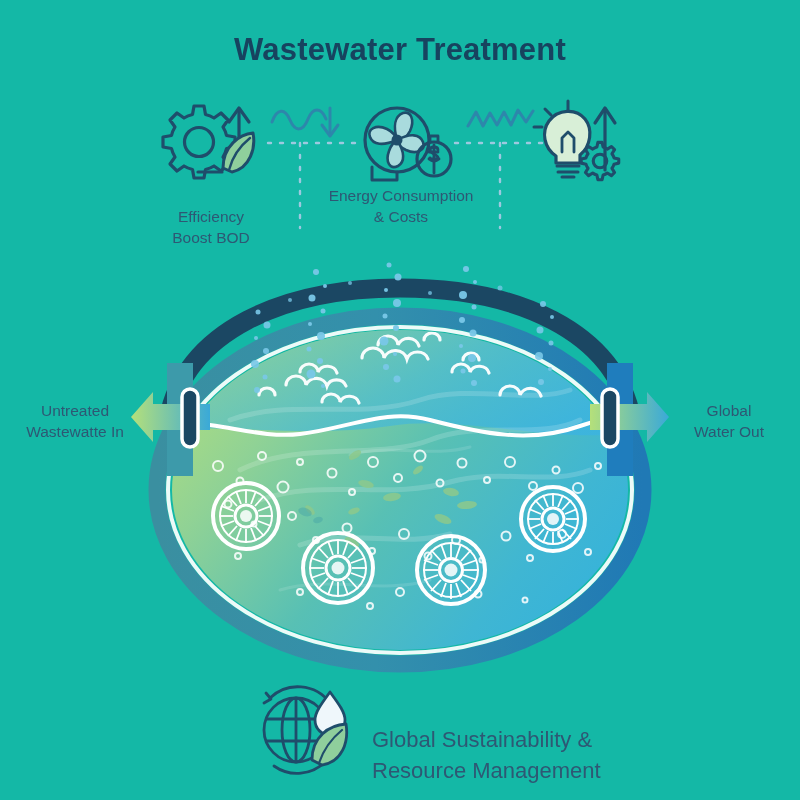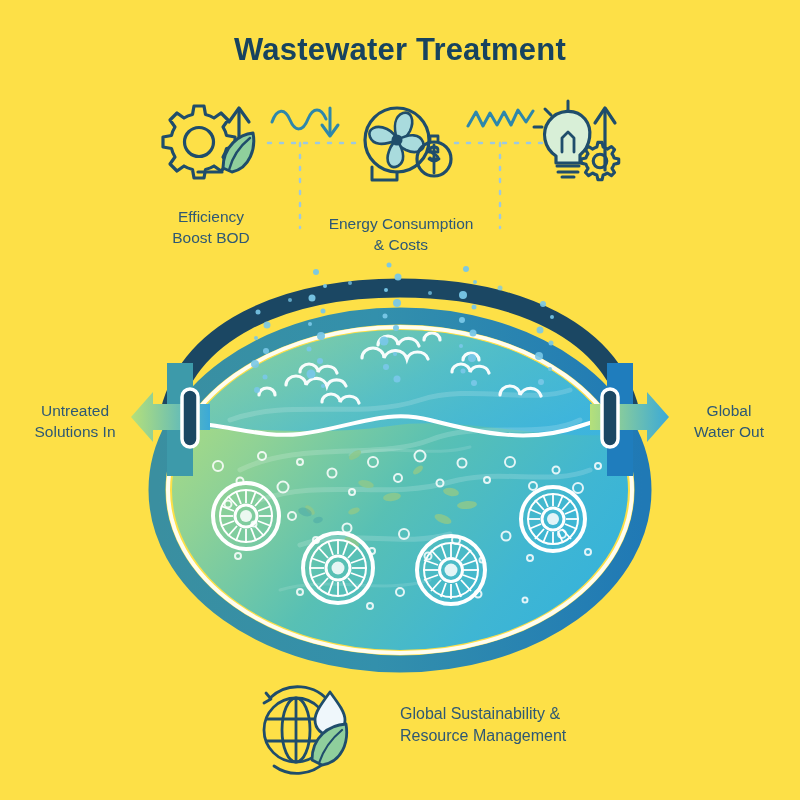--- a/index.html
+++ b/index.html
@@ -5,21 +5,21 @@
 <style>
   html, body {
     margin: 0;
     padding: 0;
     background: #eef4fb;
   }
   #stage {
     position: relative;
     width: 800px;
     height: 800px;
-    background: #fde047;
+    background: #14b8a6;
     overflow: hidden;
     font-family: "Liberation Sans", sans-serif;
   }
   #bg-svg {
     position: absolute;
     inset: 0;
     width: 800px;
     height: 800px;
     display: block;
   }
@@ -40,45 +40,44 @@
   
   .feature-label {
     position: absolute;
     text-align: center;
     font-size: 15.5px;
     line-height: 1.35;
     color: #2e5874;
     white-space: pre-line;
   }
   #feature-label-0 { left: 128px; top: 186px; width: 166px; margin-top: 21px; }
-  #feature-label-1 { left: 306px; top: 186px; width: 190px; margin-top: 28px; }
+  #feature-label-1 { left: 306px; top: 186px; width: 190px; }
   #feature-label-2 { left: 508px; top: 186px; width: 166px; }
 
   
   .flow-label {
     position: absolute;
     font-size: 15.5px;
     line-height: 1.38;
     color: #2e5874;
     white-space: pre-line;
   }
   #flow-label-in  { left: 10px;  top: 400px; width: 130px; text-align: center; }
   #flow-label-out { left: 666px; top: 400px; width: 126px; text-align: center; }
 
   
   #footer-label {
     position: absolute;
     left: 372px;
-    top: 703px;
+    top: 725px;
     width: 250px;
-    font-size: 16px;
+    font-size: 22px;
     line-height: 1.4;
     color: #2e5874;
     white-space: pre-line;
-    margin-left: 28px;
   }
 </style>
 </head>
 <body>
 
 <div id="stage">
 
   <svg id="bg-svg" viewBox="0 0 800 800">
     <defs>
 
@@ -485,20 +484,20 @@
   </svg>
 
   <div id="page-title">Wastewater Treatment</div>
 
   <div class="feature-label" id="feature-label-0">Efficiency
 Boost BOD</div>
   <div class="feature-label" id="feature-label-1">Energy Consumption
 &amp; Costs</div>
 
   <div class="flow-label" id="flow-label-in">Untreated
-Solutions In</div>
+Wastewatte In</div>
   <div class="flow-label" id="flow-label-out">Global
 Water Out</div>
 
   <div id="footer-label">Global Sustainability &amp;
 Resource Management</div>
 
 </div>
 
 </body></html>

